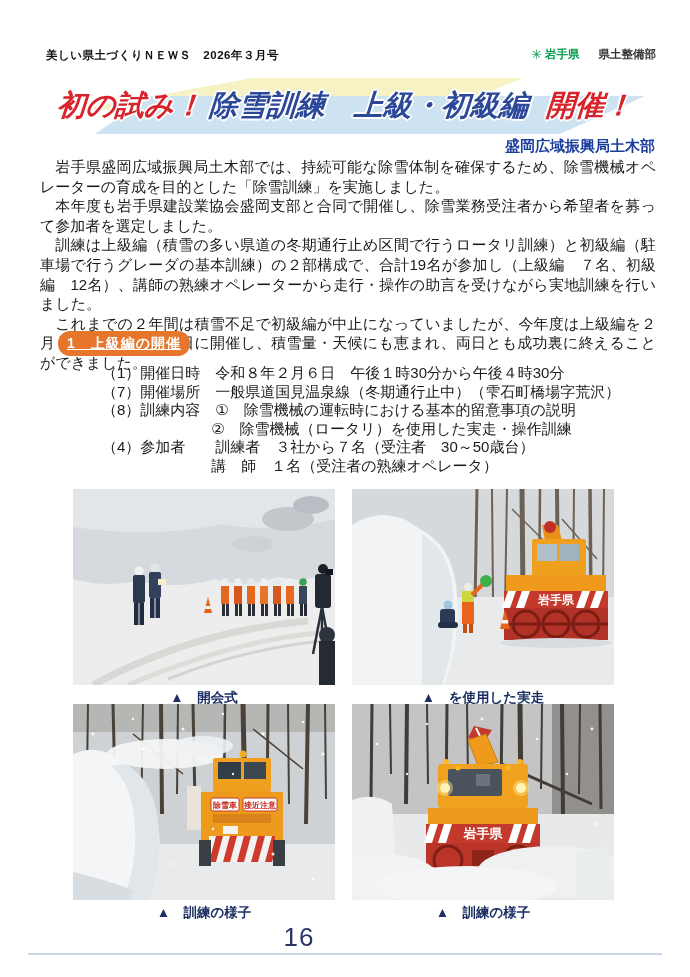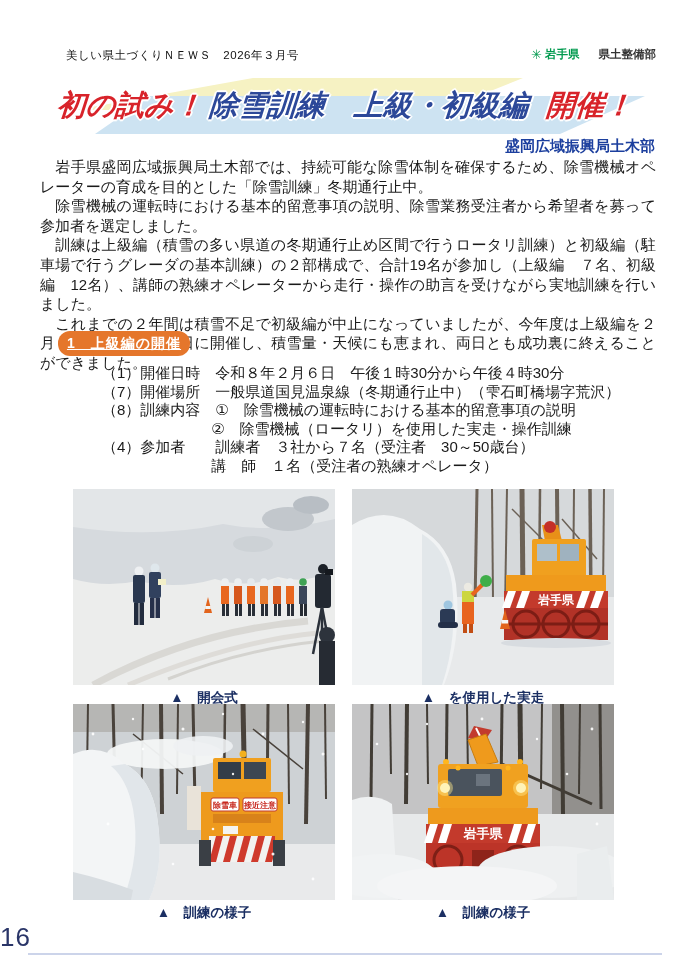--- a/index.html
+++ b/index.html
@@ -1,19 +1,19 @@
 <!DOCTYPE html>
 <html><head>
 <meta charset="utf-8">
 <style>
   html,body{margin:0;padding:0;background:#ffffff;}
   .page{position:relative;width:690px;height:977px;background:#ffffff;overflow:hidden;
         font-family:"Liberation Sans","DejaVu Sans",sans-serif;color:#1a1a1a;}
   
-  .hdr-left{position:absolute;top:48px;left:66px;font-size:11.5px;font-weight:normal;color:#111;letter-spacing:.5px;}
+  .hdr-left{position:absolute;top:48px;left:46px;font-size:11.5px;font-weight:bold;color:#111;letter-spacing:.5px;}
   .hdr-right{position:absolute;top:47px;right:34px;font-size:11.5px;font-weight:bold;display:flex;align-items:center;gap:3px;}
   .logo-mark{color:#009a4e;font-size:13px;line-height:1;}
   .pref{color:#009a4e;}
   .dept{color:#333;margin-left:16px;}
   
   .banner{position:absolute;top:76px;left:40px;width:610px;height:64px;}
   .title-line{position:absolute;top:86px;left:0;width:690px;text-align:center;white-space:nowrap;
       font-size:29px;font-weight:bold;font-style:italic;letter-spacing:0px;transform:skewX(-4deg);
       text-shadow:-2px 0 #fff,2px 0 #fff,0 -2px #fff,0 2px #fff,-1px -1px #fff,1px 1px #fff,-1px 1px #fff,1px -1px #fff;}
   .t-red{color:#d8232a;}
@@ -31,21 +31,21 @@
   .details div{white-space:pre-wrap;margin-left:44px;}
   
   .photo{position:absolute;width:262px;height:196px;background:#dfe1e2;overflow:hidden;}
   .photo svg{display:block;width:262px;height:196px;}
   .ph1{top:489px;left:73px;}  .ph2{top:489px;left:352px;}
   .ph3{top:704px;left:73px;}  .ph4{top:704px;left:352px;}
   .caption{position:absolute;width:262px;text-align:center;font-size:13.5px;font-weight:bold;color:#1b2f63;}
   .cap1{top:689px;left:73px;} .cap2{top:689px;left:352px;}
   .cap3{top:904px;left:73px;} .cap4{top:904px;left:352px;}
   
-  .page-num{position:absolute;top:922px;left:0;width:598px;text-align:left;font-size:26px;color:#2a3568;letter-spacing:1px;}
+  .page-num{position:absolute;top:922px;left:0;width:598px;text-align:center;font-size:26px;color:#2a3568;letter-spacing:1px;}
   .bottom-line{position:absolute;top:953px;left:28px;width:634px;height:2px;background:#ccd4ea;}
 </style>
 </head>
 <body>
 
 <div class="page">
 
   <div class="hdr-left">美しい県土づくりＮＥＷＳ　2026年３月号</div>
   <div class="hdr-right">
     <span class="logo-mark">✳</span>
@@ -57,22 +57,22 @@
     <polygon points="213,2 483,2 403,34 35,34" fill="#f6f2c3"></polygon>
     <polygon points="110,20 605,20 520,58 55,58" fill="#cde3f2"></polygon>
   </svg>
   <div class="title-line">
     <span class="t-red">初の試み！</span><span class="t-blue">除雪訓練　上級・初級編</span><span class="t-red2">開催！</span>
   </div>
 
   <div class="byline">盛岡広域振興局土木部</div>
 
   <div class="body-text">
-    <p>　岩手県盛岡広域振興局土木部では、持続可能な除雪体制を確保するため、除雪機械オペレーターの育成を目的とした「除雪訓練」冬期通行止中。</p>
-    <p>　除雪機械の運転時における基本的留意事項の説明、除雪業務受注者から希望者を募って参加者を選定しました。</p>
+    <p>　岩手県盛岡広域振興局土木部では、持続可能な除雪体制を確保するため、除雪機械オペレーターの育成を目的とした「除雪訓練」を実施しました。</p>
+    <p>　本年度も岩手県建設業協会盛岡支部と合同で開催し、除雪業務受注者から希望者を募って参加者を選定しました。</p>
     <p>　訓練は上級編（積雪の多い県道の冬期通行止め区間で行うロータリ訓練）と初級編（駐車場で行うグレーダの基本訓練）の２部構成で、合計19名が参加し（上級編　７名、初級編　12名）、講師の熟練オペレーターから走行・操作の助言を受けながら実地訓練を行いました。</p>
     <p>　これまでの２年間は積雪不足で初級編が中止になっていましたが、今年度は上級編を２月６日、初級編を13日に開催し、積雪量・天候にも恵まれ、両日とも成功裏に終えることができました。</p>
   </div>
 
   <div class="badge">1　上級編の開催</div>
 
   <div class="details">
     <div>（1）開催日時　令和８年２月６日　午後１時30分から午後４時30分</div>
     <div>（7）開催場所　一般県道国見温泉線（冬期通行止中）（雫石町橋場字荒沢）</div>
     <div>（8）訓練内容　①　除雪機械の運転時における基本的留意事項の説明</div>

